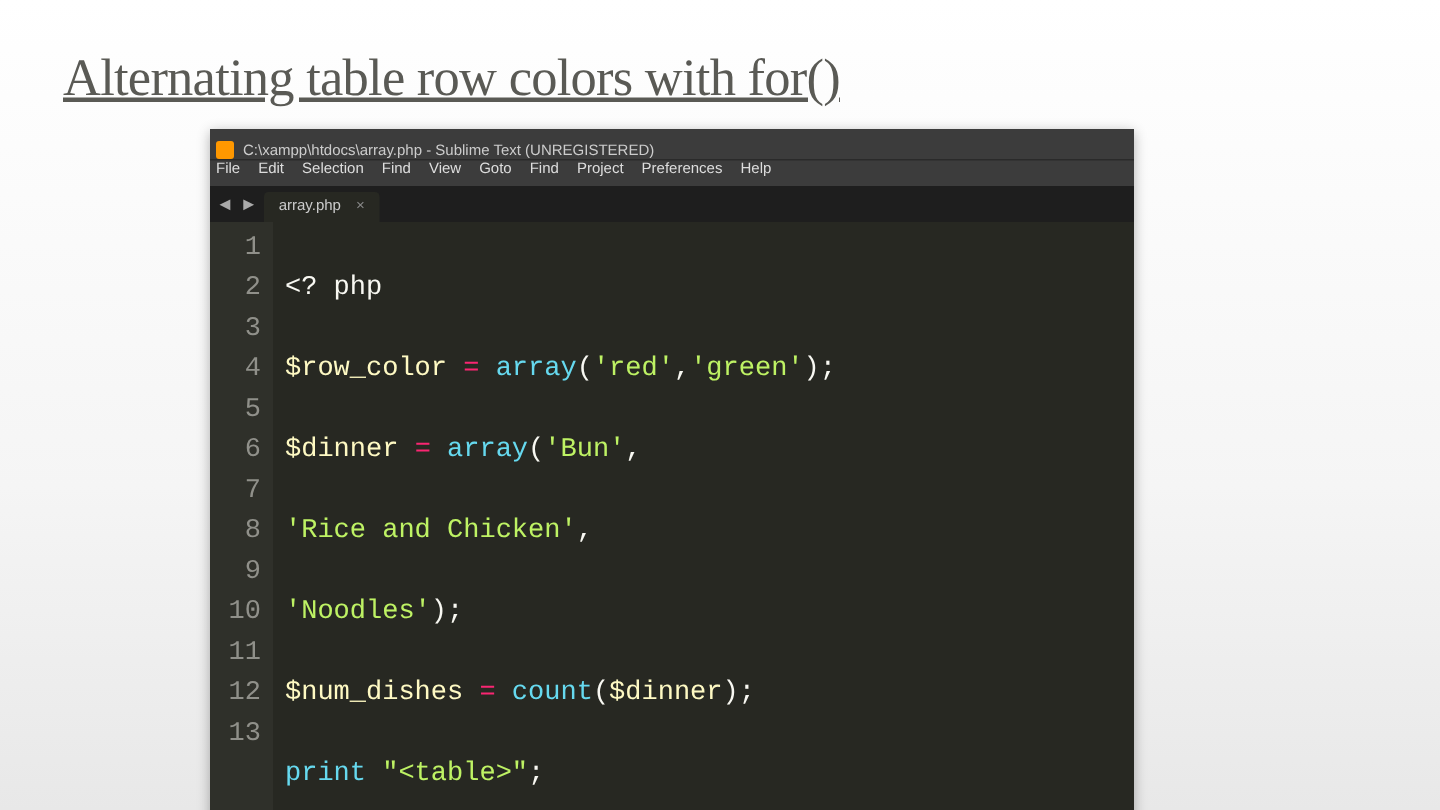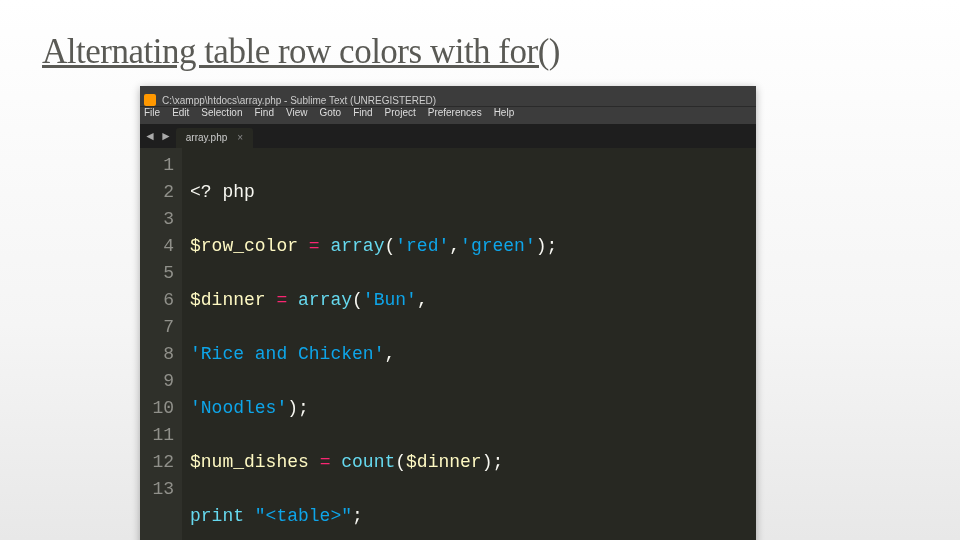--- a/index.html
+++ b/index.html
@@ -112,21 +112,21 @@
     white-space: pre;
     overflow: hidden;
   }
   
   .c-white   { color: #f8f8f2; }
   .c-var     { color: #fef9c3; }
   .c-punct   { color: #f8f8f2; }
   .c-op      { color: #f92672; }
   .c-print   { color: #66d9ef; }
   .c-call    { color: #66d9ef; font-style: normal; }
-  .c-string  { color: #0ea5e9; }
+  .c-string  { color: #bef264; }
   .code-line { display: block; height: 27px; }
 </style>
 </head>
 <body>
 
 <div class="slide-title">Alternating table row colors with for()</div>
 
 <div class="editor-window">
 
   <div class="titlebar">

